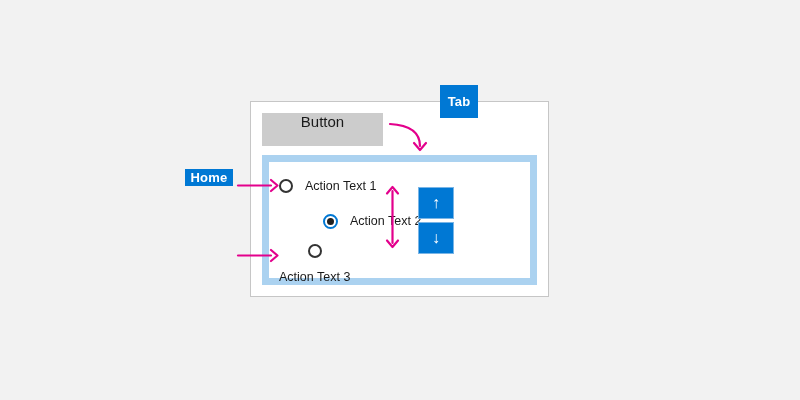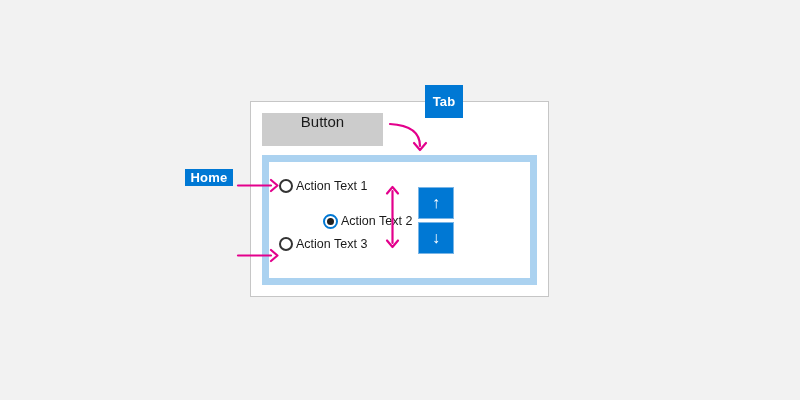--- a/index.html
+++ b/index.html
@@ -32,32 +32,32 @@
     display:flex;align-items:flex-start;justify-content:center;
     font-size:15px;color:var(--ink);
   }
 
   
   .key-badge{
     position:absolute;background:var(--accent);color:#ffffff;
     display:flex;align-items:center;justify-content:center;
     font-size:13px;font-weight:700;letter-spacing:.2px;
   }
-  .key-tab{left:425px;top:85px;width:38px;height:33px;}
+  .key-tab{left:440px;top:85px;width:38px;height:33px;}
   .key-home{left:185px;top:169px;width:48px;height:17px;}
   .key-end{left:185px;top:238px;width:48px;height:32px;}
 
   
   .radio-frame{
     position:absolute;left:262px;top:155px;width:275px;height:130px;
     background:#ffffff;border:7px solid var(--frame);
   }
 
   .radio-row{
-    position:absolute;display:flex;align-items:center;gap:3px;
+    position:absolute;display:flex;align-items:center;gap:12px;
     left:279px;height:16px;
   }
   .radio-row .label{font-size:12.5px;color:var(--ink);white-space:nowrap;}
 
   .radio{
     width:14px;height:14px;border-radius:50%;
     border:2.4px solid #333333;background:#ffffff;
     display:flex;align-items:center;justify-content:center;
     flex:0 0 auto;
   }
@@ -106,21 +106,21 @@
     <span class="label">Action Text 1</span>
   </div>
 
   <div class="radio-row selected" style="top:213px;padding-left:44px;">
     <span class="radio">
         <span class="dot"></span>
       </span>
     <span class="label">Action Text 2</span>
   </div>
 
-  <div class="radio-row" style="top:236px;">
+  <div class="radio-row" style="top:244px;flex-direction:column;">
     <span class="radio"></span>
     <span class="label">Action Text 3</span>
   </div>
 
   <div class="spin-button spin-up">
     <span>↑</span>
   </div>
   <div class="spin-button spin-down">
     <span>↓</span>
   </div>

